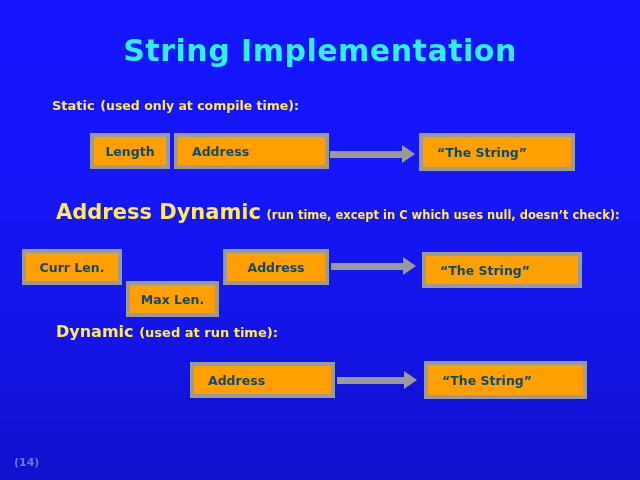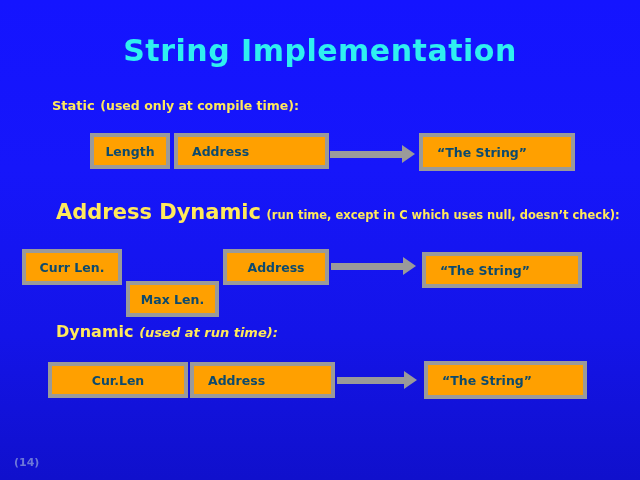--- a/index.html
+++ b/index.html
@@ -50,21 +50,21 @@
   .section-head .small {
     font-size: 12.5px;
   }
   #head-static      { left: 52px;  top: 95px; }
   #head-static .big { font-size: 13px; }
   #head-limited     { left: 56px;  top: 200px; }
   #head-limited .big{ font-size: 21px; }
   #head-limited .small { font-size: 11.5px; }
   #head-dynamic     { left: 56px;  top: 322px; }
   #head-dynamic .big{ font-size: 16px; }
-  #head-dynamic .small { font-size: 13px; font-style: italic; }
+  #head-dynamic .small { font-size: 13px; }
 
   
   .box {
     position: absolute;
     background: #ffa000;
     border: 4px solid #9a9a9a;
     box-sizing: border-box;
     color: #0c4a6e;
     font-family: "DejaVu Sans", sans-serif;
     font-weight: bold;
@@ -152,23 +152,20 @@
 
   <div class="box padleft" style="left:422px; top:252px; width:160px; height:36px;">
     <span>“The String”</span>
   </div>
 
   <div class="section-head" id="head-dynamic">
     <span class="big">Dynamic</span>
     <span class="small">(used at run time):</span>
   </div>
 
-  <div class="box center" style="left:48px; top:362px; width:140px; height:36px;">
-    <span>Cur.Len</span>
-  </div>
 
   <div class="box padleft" style="left:190px; top:362px; width:145px; height:36px;">
     <span>Address</span>
   </div>
 
   <div class="arrow" style="left:337px; top:377px; width:68px;"></div>
 
   <div class="box padleft" style="left:424px; top:361px; width:163px; height:38px;">
     <span>“The String”</span>
   </div>

